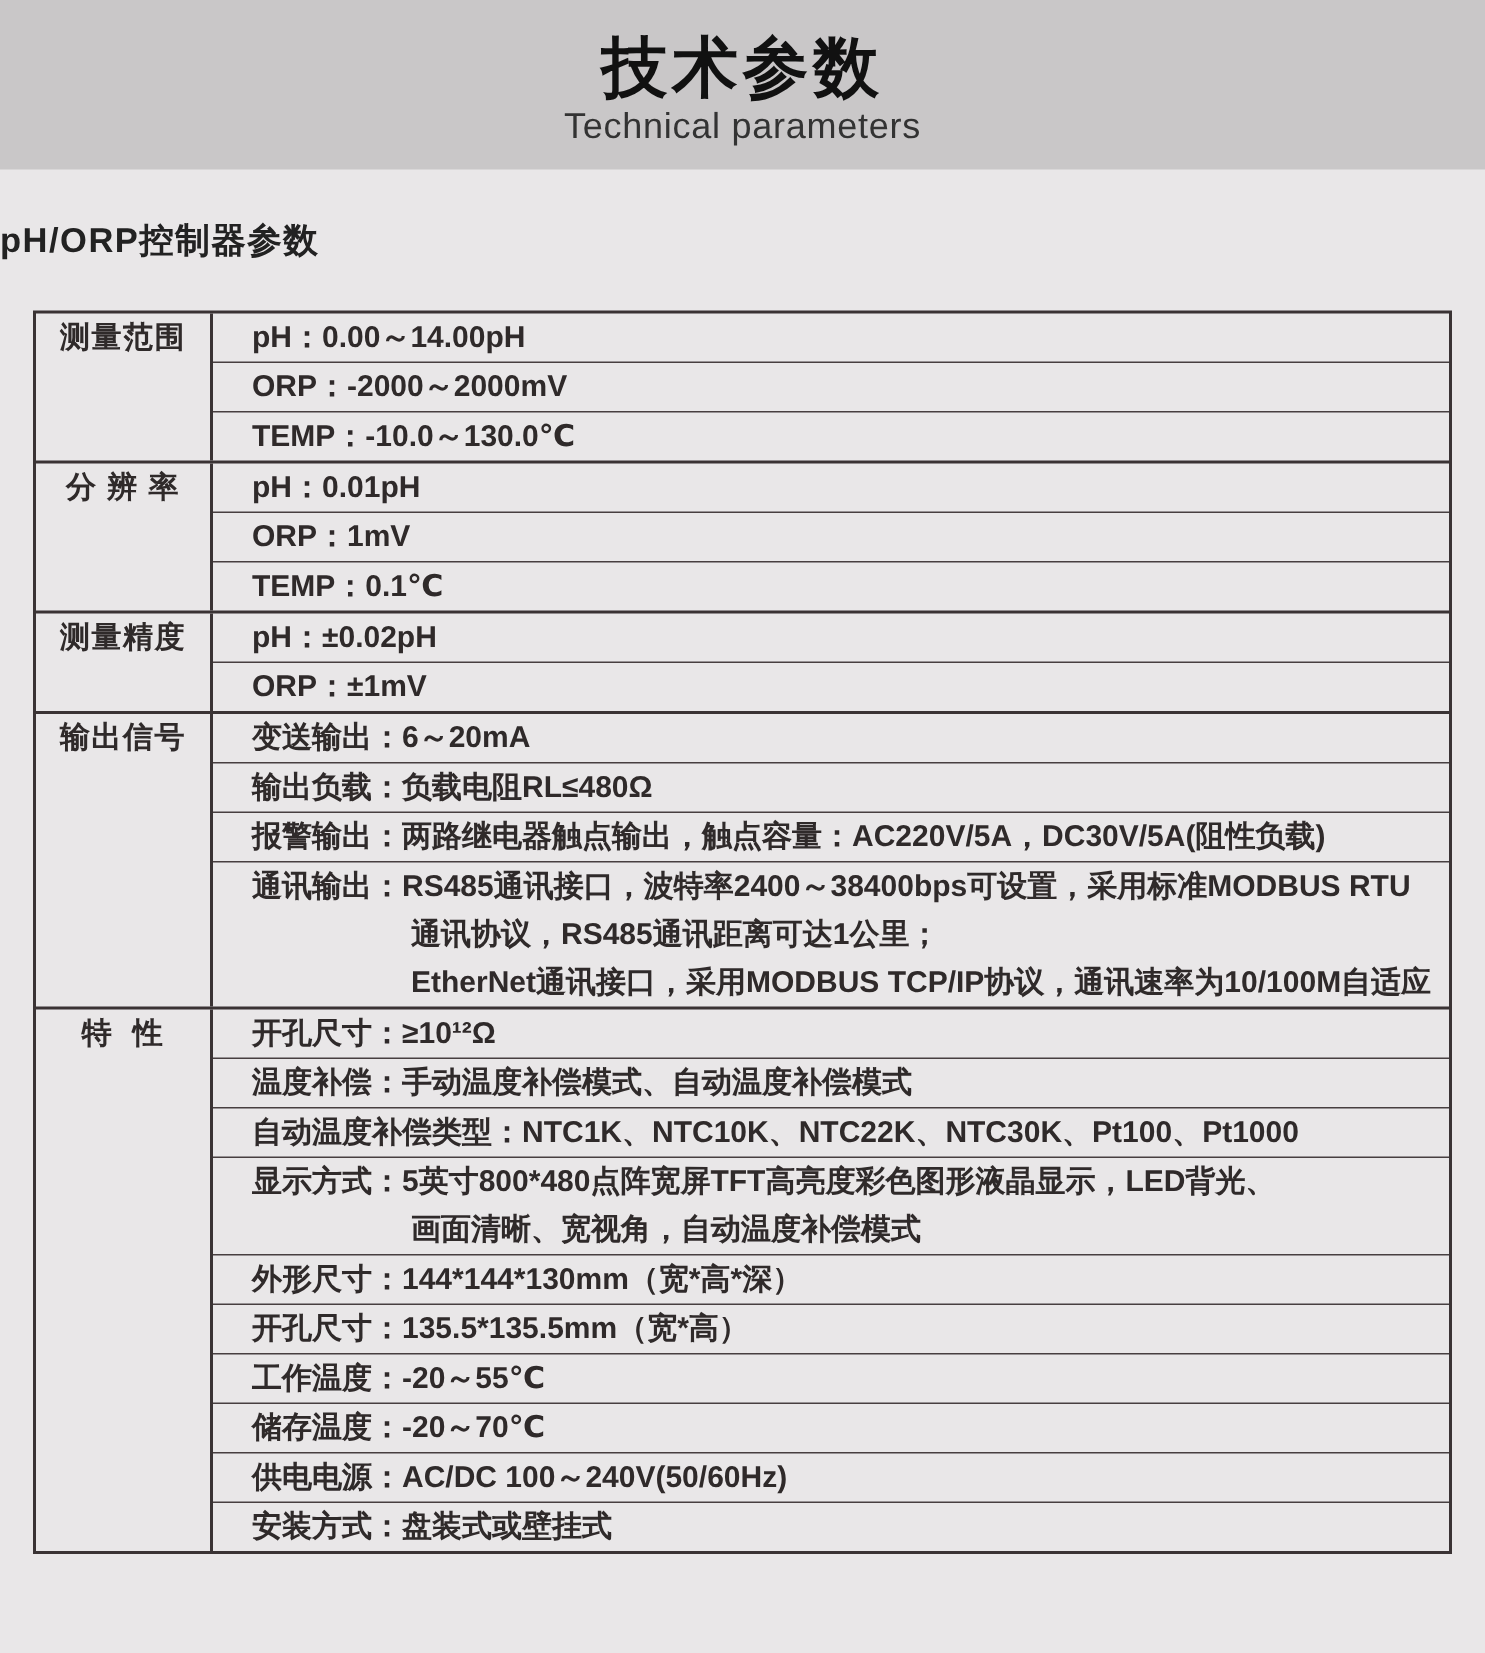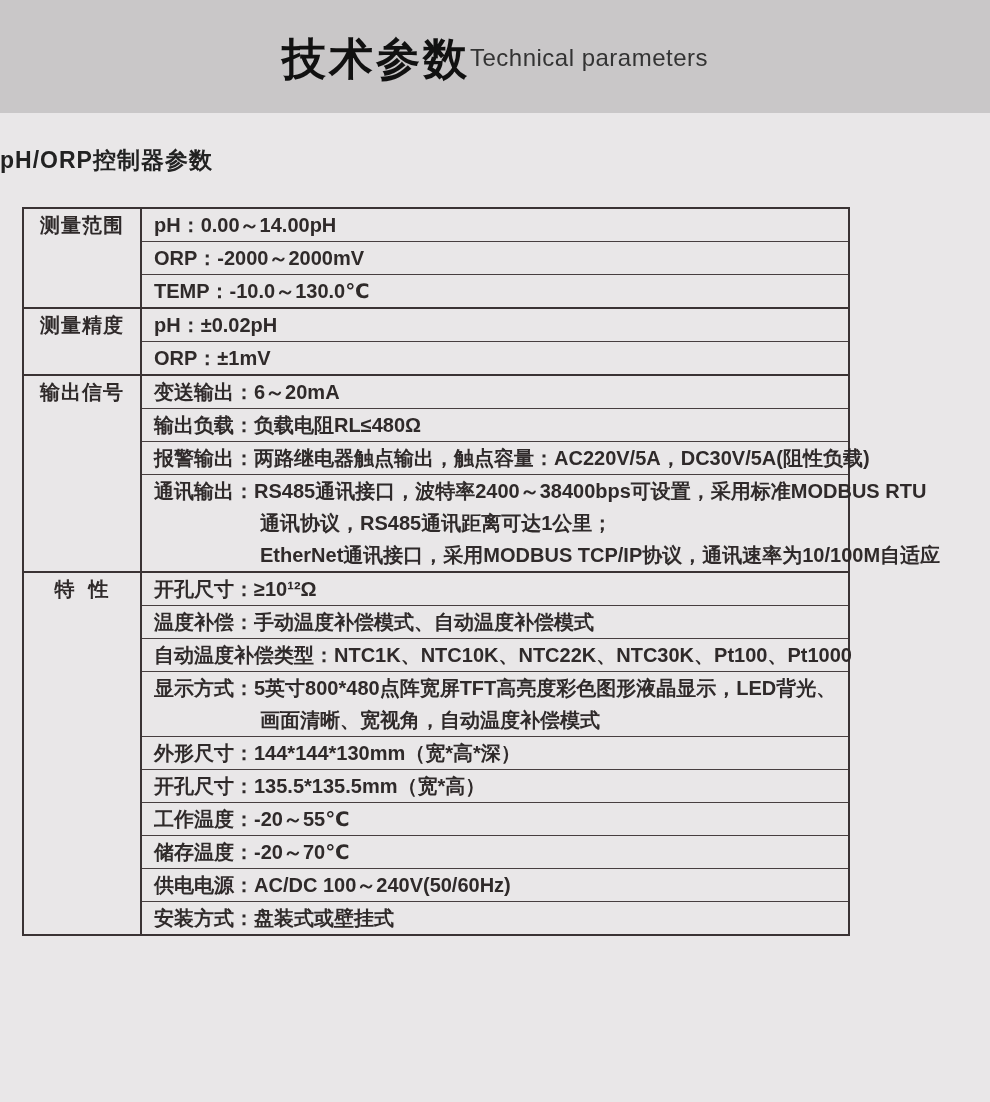--- a/index.html
+++ b/index.html
@@ -5,53 +5,53 @@
   html,body{margin:0;padding:0;}
   body{
     width:990px;height:1102px;overflow:hidden;
     background:#e9e7e8;
     font-family:"Liberation Sans","DejaVu Sans",sans-serif;
     color:#2f2a2a;
     -webkit-font-smoothing:antialiased;
   }
   .banner{
     width:100%;height:113px;background:#c9c7c8;
-    display:flex;flex-direction:row;align-items:center;justify-content:center;
+    display:flex;flex-direction:column;align-items:center;justify-content:center;
   }
   .banner h1{
     margin:4px 0 0;font-size:44px;line-height:50px;font-weight:bold;
     letter-spacing:3px;color:#111;
   }
   .banner .subtitle{
     margin-top:2px;font-size:24px;line-height:24px;color:#333;letter-spacing:0.5px;
   }
   .section-title{
     margin:33px 0 0;text-align:left;
     font-size:23px;line-height:28px;font-weight:bold;color:#222;
     letter-spacing:1px;
   }
   .spec-table{
     box-sizing:border-box;
-    width:828px;margin:33px auto 0 22px;
+    width:946px;margin:33px auto 0 22px;
     border:2.5px solid #3a3334;
     background:transparent;
   }
   .group{display:flex;border-top:2px solid #3a3334;}
   .group:first-child{border-top:none;}
   .label-cell{
     flex:0 0 118px;width:118px;box-sizing:border-box;
     border-right:2px solid #3a3334;
     text-align:center;
     font-size:20px;font-weight:600;line-height:32px;
     padding-top:0;
     letter-spacing:1px;
     white-space:pre;
   }
   .rows{flex:1;display:flex;flex-direction:column;min-width:0;}
-  .row{border-top:1.5px solid #473f40;padding-left:12px;box-sizing:border-box;}
+  .row{border-top:1.5px solid #473f40;padding-left:26px;box-sizing:border-box;}
   .row:first-child{border-top:none;}
   .ln{
     font-size:20px;font-weight:600;line-height:32px;
     white-space:nowrap;color:#2f2a2a;
   }
   .ln.cont{padding-left:106px;}
 </style>
 </head>
 <body>
 
@@ -74,20 +74,34 @@
           </div>
         <div class="row">
             <div class="ln">ORP：-2000～2000mV</div>
           </div>
         <div class="row">
             <div class="ln">TEMP：-10.0～130.0℃</div>
           </div>
       </div>
     </section>
 
+    <section class="group">
+      <div class="label-cell">分 辨 率</div>
+      <div class="rows">
+        <div class="row">
+            <div class="ln">pH：0.01pH</div>
+          </div>
+        <div class="row">
+            <div class="ln">ORP：1mV</div>
+          </div>
+        <div class="row">
+            <div class="ln">TEMP：0.1℃</div>
+          </div>
+      </div>
+    </section>
 
     <section class="group">
       <div class="label-cell">测量精度</div>
       <div class="rows">
         <div class="row">
             <div class="ln">pH：±0.02pH</div>
           </div>
         <div class="row">
             <div class="ln">ORP：±1mV</div>
           </div>

